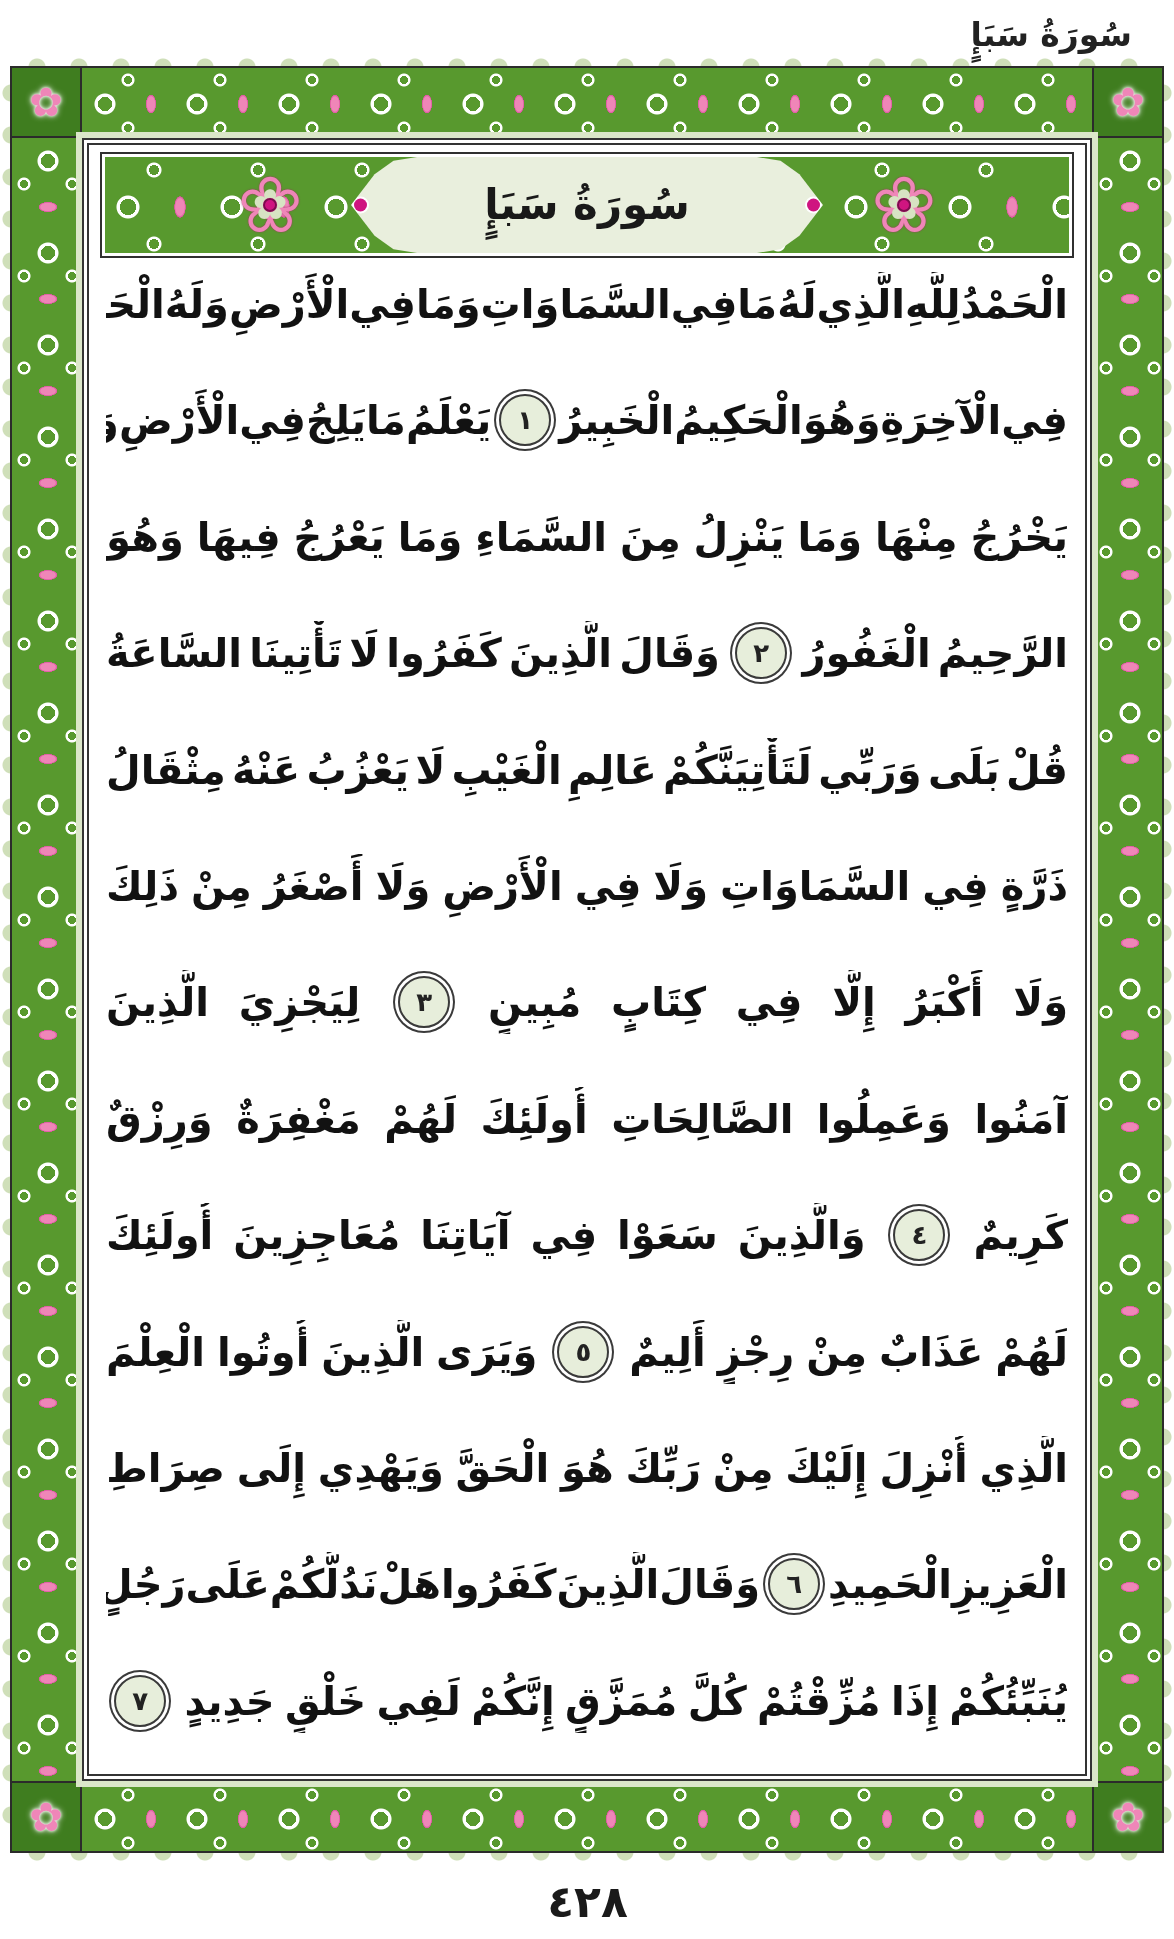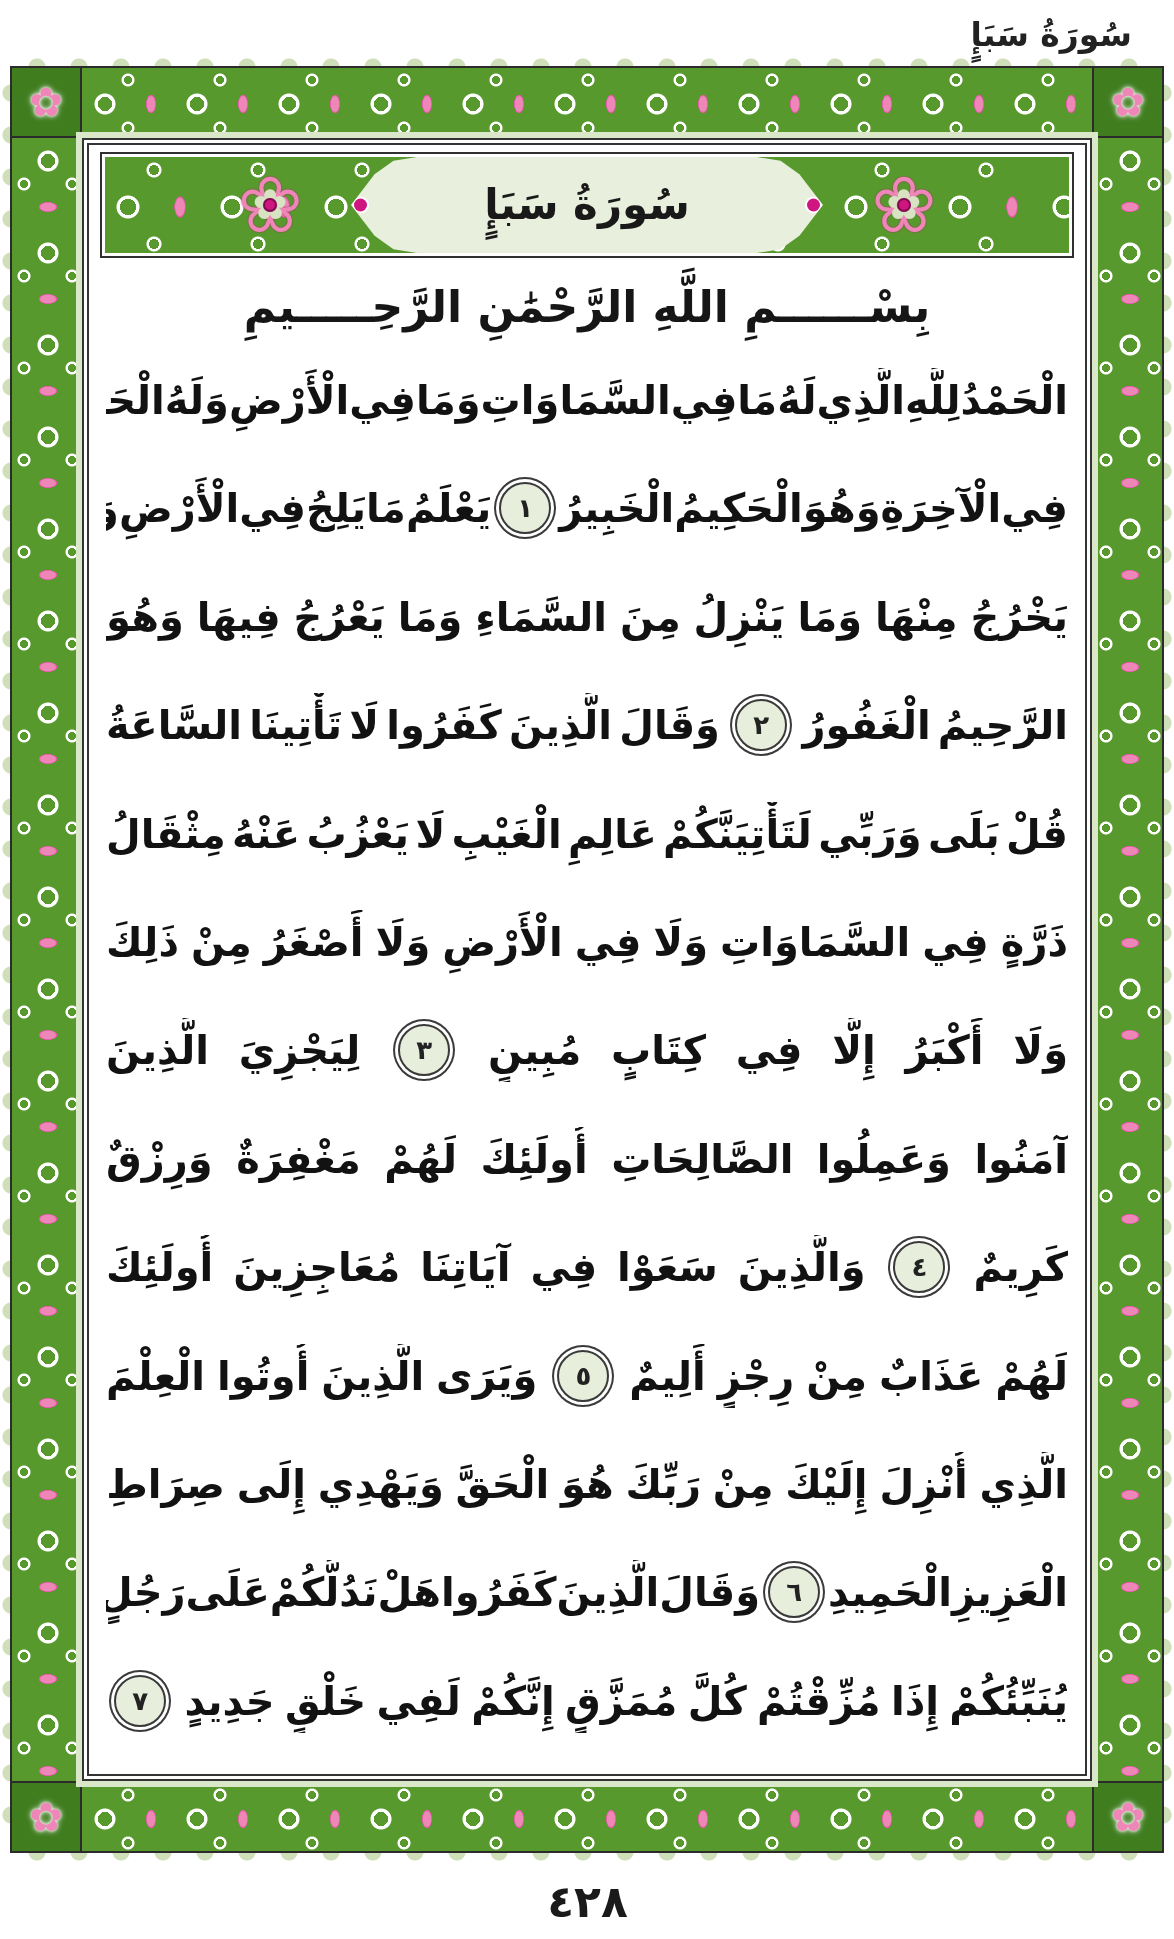--- a/index.html
+++ b/index.html
@@ -221,23 +221,20 @@
         <span class="surah-title">سُورَةُ سَبَإٍ</span>
         <span class="tip-dot right"></span>
       </div>
       <div class="rosette right">
         <span class="petals">❀</span>
         <span class="inner-petals">✿</span>
         <span class="heart"></span>
       </div>
     </div>
 
-    <div class="basmala-row">
-      <div class="basmala">بِسْــــــمِ اللَّهِ الرَّحْمَٰنِ الرَّحِـــــيمِ</div>
-    </div>
 
     <div class="lines" id="lines">
         <div class="qline">
           <span class="w">الْحَمْدُ</span>
           <span class="w">لِلَّهِ</span>
           <span class="w">الَّذِي</span>
           <span class="w">لَهُ</span>
           <span class="w">مَا</span>
           <span class="w">فِي</span>
           <span class="w">السَّمَاوَاتِ</span>

